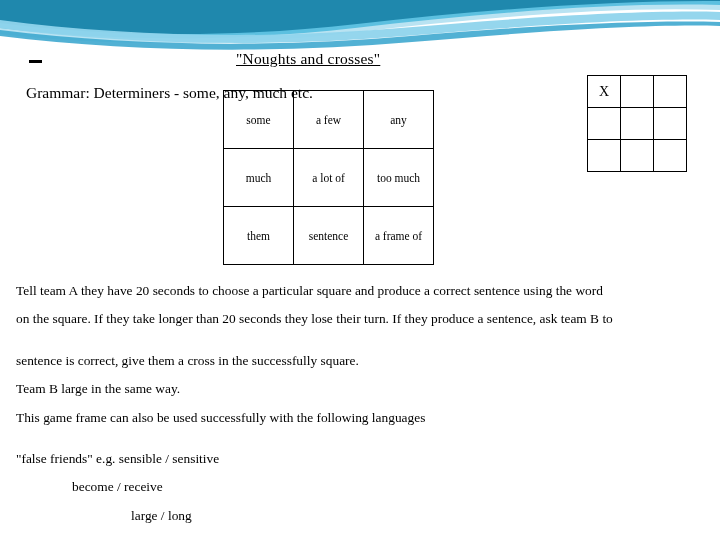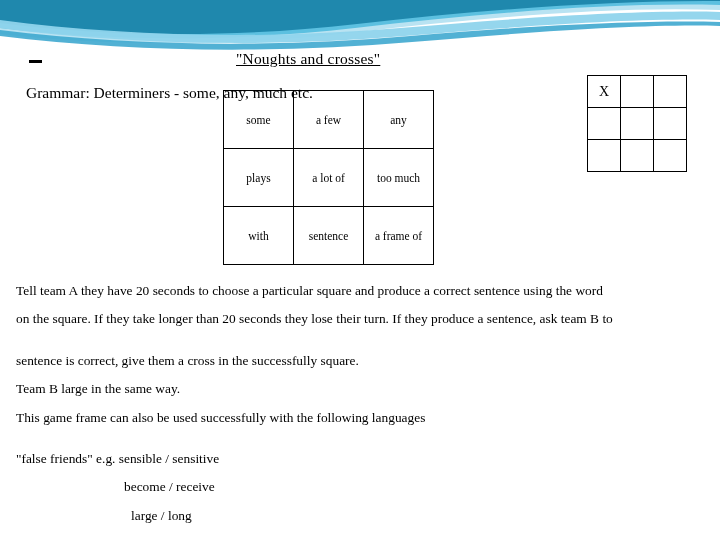--- a/index.html
+++ b/index.html
@@ -103,21 +103,21 @@
     color: #000000;
   }
   .para {
     margin: 0 0 2px 0;
     text-align: justify;
   }
   .para.noj {
     text-align: left;
   }
   .p-gap { height: 13px; }
-  .indent1 { margin-left: 108px; }
+  .indent1 { margin-left: 56px; }
   .indent2 { margin-left: 115px; }
 </style>
 </head>
 <body>
 
 <div id="slide">
 
   <svg id="swoosh" viewBox="0 0 720 60" preserveAspectRatio="none">
     <path d="M0,0 L720,0 L720,16 C600,14 470,26 340,40 C210,54 90,50 0,40 Z" fill="#ffffff"></path>
     <path d="M0,0 L720,0 L720,10 C610,6 480,18 350,33 C220,48 95,45 0,34 Z" fill="#b9e3f2"></path>
@@ -133,26 +133,26 @@
   <div class="subtitle-line">Grammar: Determiners - some, any, much etc.</div>
 
   <table id="word-grid">
     <tbody>
       <tr>
         <td>some</td>
         <td>a few</td>
         <td>any</td>
       </tr>
       <tr>
-        <td>plays</td>
+        <td>much</td>
         <td>a lot of</td>
         <td>too much</td>
       </tr>
       <tr>
-        <td>with</td>
+        <td>them</td>
         <td>sentence</td>
         <td>a frame of</td>
       </tr>
     </tbody>
   </table>
 
   <table id="oxo-grid">
     <tbody>
       <tr>
         <td>X</td>

